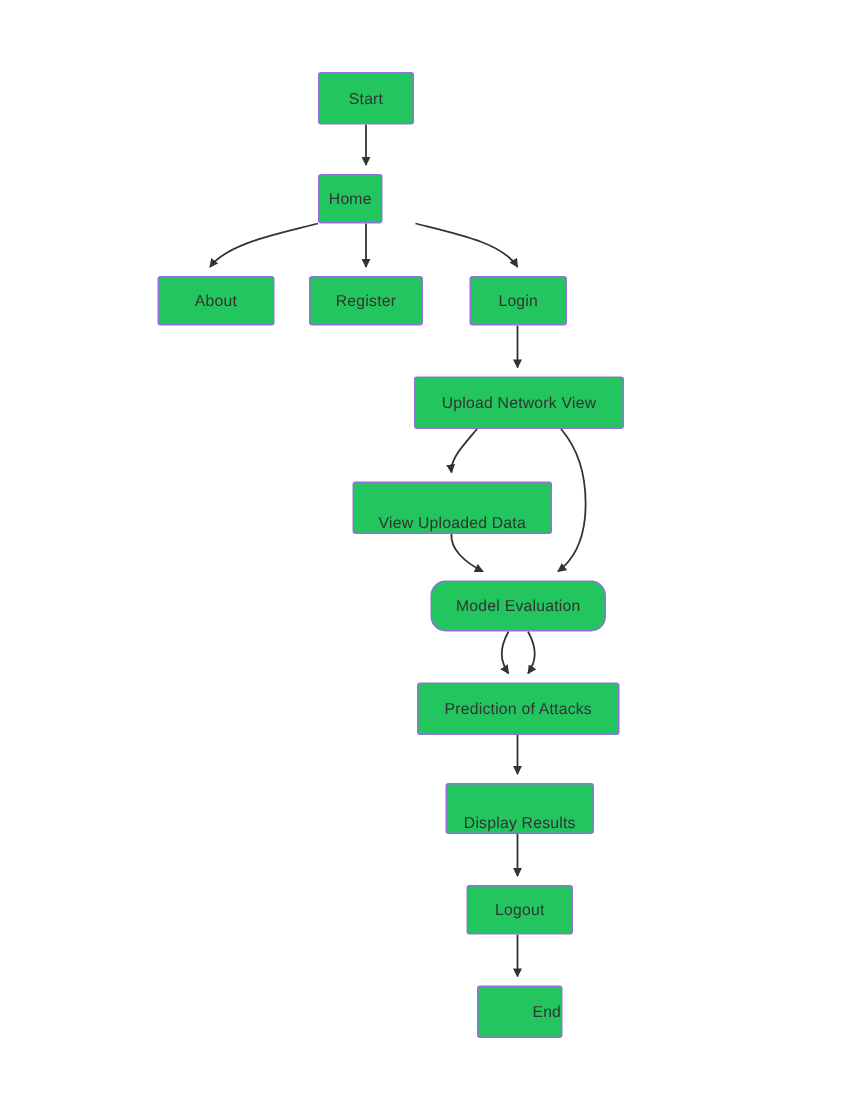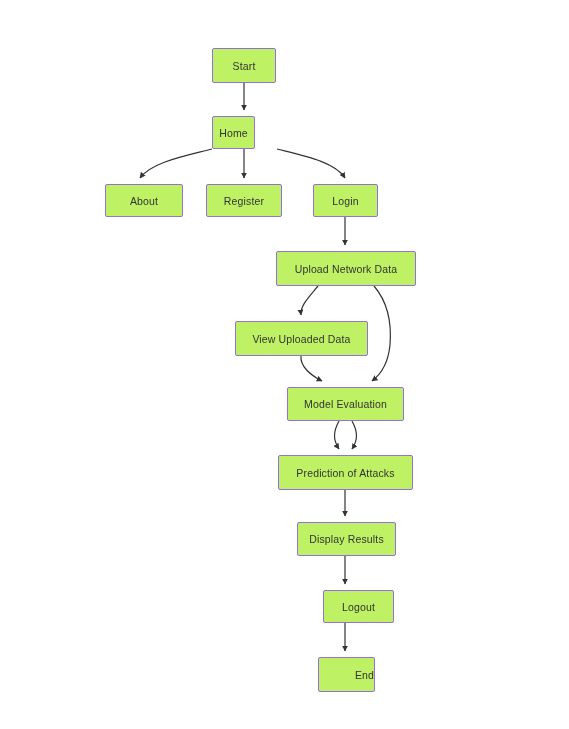--- a/index.html
+++ b/index.html
@@ -22,21 +22,21 @@
   #edge-layer {
     position: absolute;
     left: 0;
     top: 0;
     width: 569px;
     height: 729px;
   }
   .node {
     position: absolute;
     box-sizing: border-box;
-    background: #bef264;
+    background: #22c55e;
     border: 1.4px solid #9370DB;
     border-radius: 2px;
     display: flex;
     align-items: center;
     justify-content: center;
     color: #333333;
     font-size: 10.5px;
     font-family: "Liberation Sans", sans-serif;
     letter-spacing: 0.15px;
     white-space: nowrap;
@@ -98,40 +98,40 @@
 
   <div class="node" style="left:206px; top:184px; width:76px; height:33px;">
     <span class="node-label">Register</span>
   </div>
 
   <div class="node" style="left:313px; top:184px; width:65px; height:33px;text-align:center;">
     <span class="node-label">Login</span>
   </div>
 
   <div class="node" style="left:276px; top:251px; width:140px; height:35px;">
-    <span class="node-label">Upload Network Data</span>
+    <span class="node-label">Upload Network View</span>
   </div>
 
-  <div class="node" style="left:235px; top:321px; width:133px; height:35px;">
+  <div class="node" style="left:235px; top:321px; width:133px; height:35px;align-items:flex-end;">
     <span class="node-label">View Uploaded Data</span>
   </div>
 
-  <div class="node" style="left:287px; top:387px; width:117px; height:34px;">
+  <div class="node" style="left:287px; top:387px; width:117px; height:34px;border-radius:10px;">
     <span class="node-label">Model Evaluation</span>
   </div>
 
   <div class="node" style="left:278px; top:455px; width:135px; height:35px;text-align:center;">
     <span class="node-label">Prediction of Attacks</span>
   </div>
 
-  <div class="node" style="left:297px; top:522px; width:99px; height:34px;">
+  <div class="node" style="left:297px; top:522px; width:99px; height:34px;align-items:flex-end;">
     <span class="node-label">Display Results</span>
   </div>
 
-  <div class="node" style="left:311px; top:590px; width:71px; height:33px;margin-left:12px;">
+  <div class="node" style="left:311px; top:590px; width:71px; height:33px;">
     <span class="node-label">Logout</span>
   </div>
 
   <div class="node" style="left:318px; top:657px; width:57px; height:35px;padding-left:36px;">
     <span class="node-label">End</span>
   </div>
 
 </div>
 
 </body></html>

